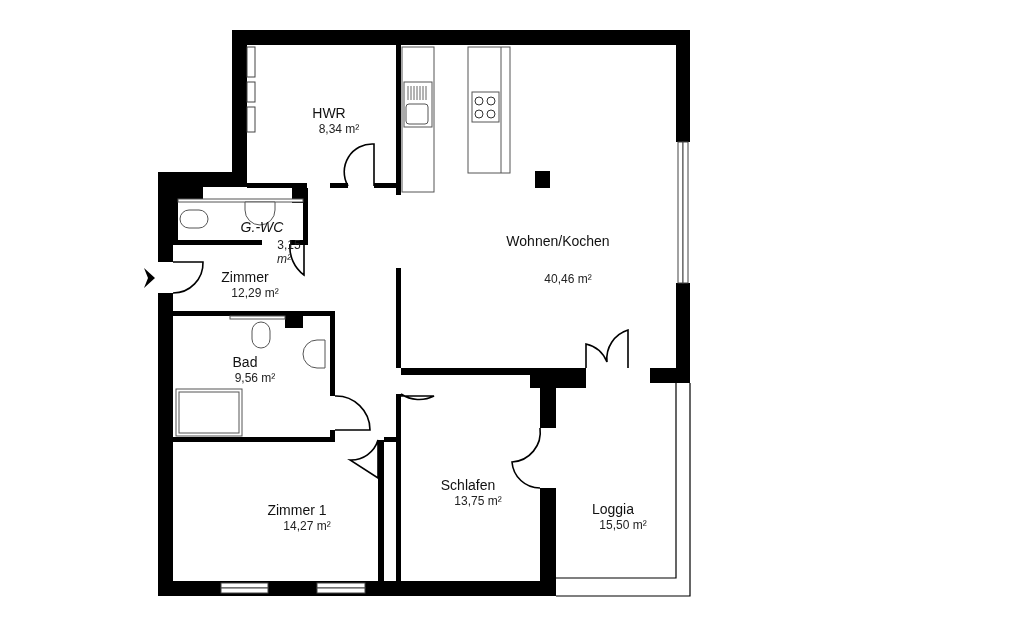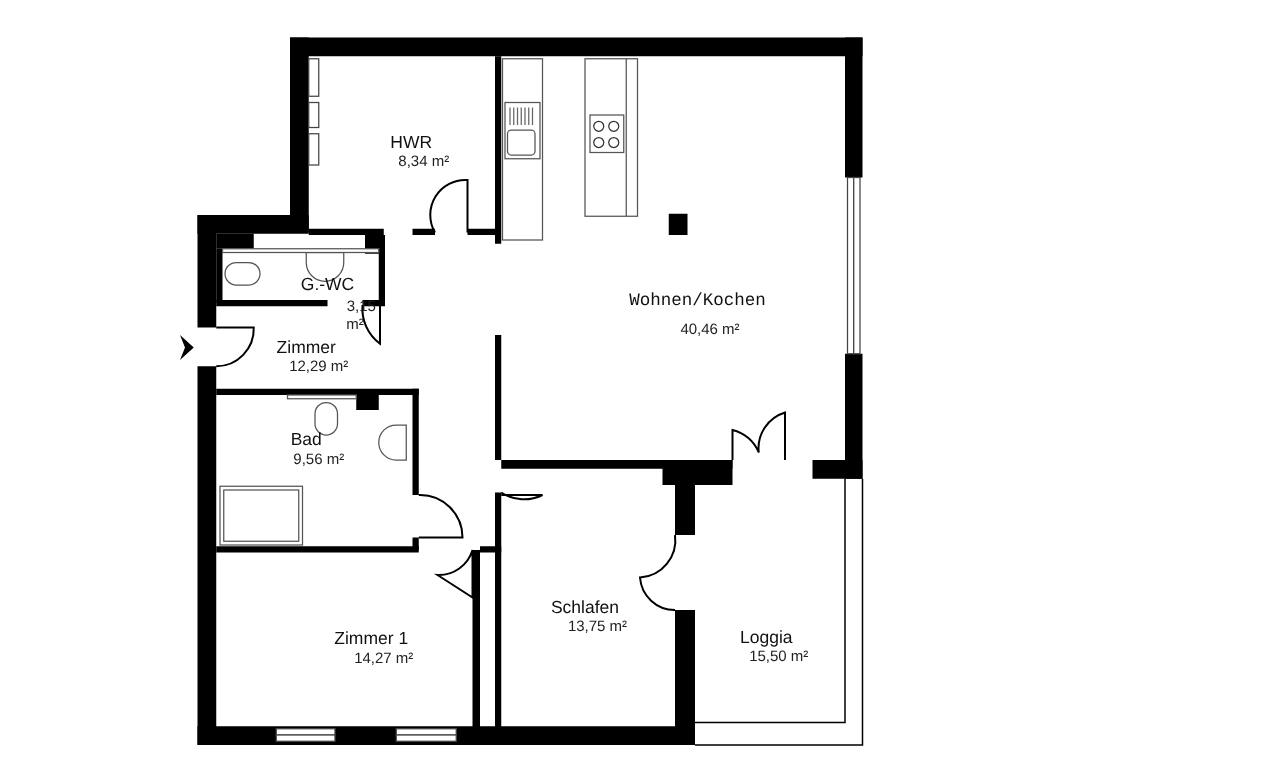--- a/index.html
+++ b/index.html
@@ -142,36 +142,36 @@
     <path class="door" d="M586 368 L586 344 A30 30 0 0 1 607 362 A30 30 0 0 1 628 330 L628 368"></path>
   </g>
 
   <polygon points="144,268 155,278 144,288 148,278" fill="#000"></polygon>
 </svg>
 
 <div class="label" style="left:329px; top:104px;">
   <span class="name">HWR</span>
   <span class="area">8,34 m²</span>
 </div>
-<div class="label" style="left:262px; top:218px;">
+<div class="label" style="left:262px; top:218px;font-style:italic;">
   <span class="name">G.-WC</span>
 </div>
 <div class="label" style="left:279px; top:238px; text-align:center;">
   <span class="area">3,15</span>
-  <span class="area" style="padding-left:10px;">m²</span>
+  <span class="area" style="padding-left:10px;font-style:italic;">m²</span>
 </div>
 <div class="label" style="left:245px; top:268px;">
   <span class="name">Zimmer</span>
   <span class="area">12,29 m²</span>
 </div>
 <div class="label" style="left:558px; top:232px;">
-  <span class="name" style="margin-bottom:6px;font-family:Liberation Mono, monospace;">Wohnen/Kochen</span>
+  <span class="name" style="margin-bottom:22px;">Wohnen/Kochen</span>
   <span class="area">40,46 m²</span>
 </div>
-<div class="label" style="left:245px; top:342px;text-align:center;">
+<div class="label" style="left:245px; top:353px;text-align:center;">
   <span class="name">Bad</span>
   <span class="area">9,56 m²</span>
 </div>
 <div class="label" style="left:297px; top:501px;">
   <span class="name">Zimmer 1</span>
   <span class="area">14,27 m²</span>
 </div>
 <div class="label" style="left:468px; top:476px;">
   <span class="name">Schlafen</span>
   <span class="area">13,75 m²</span>

